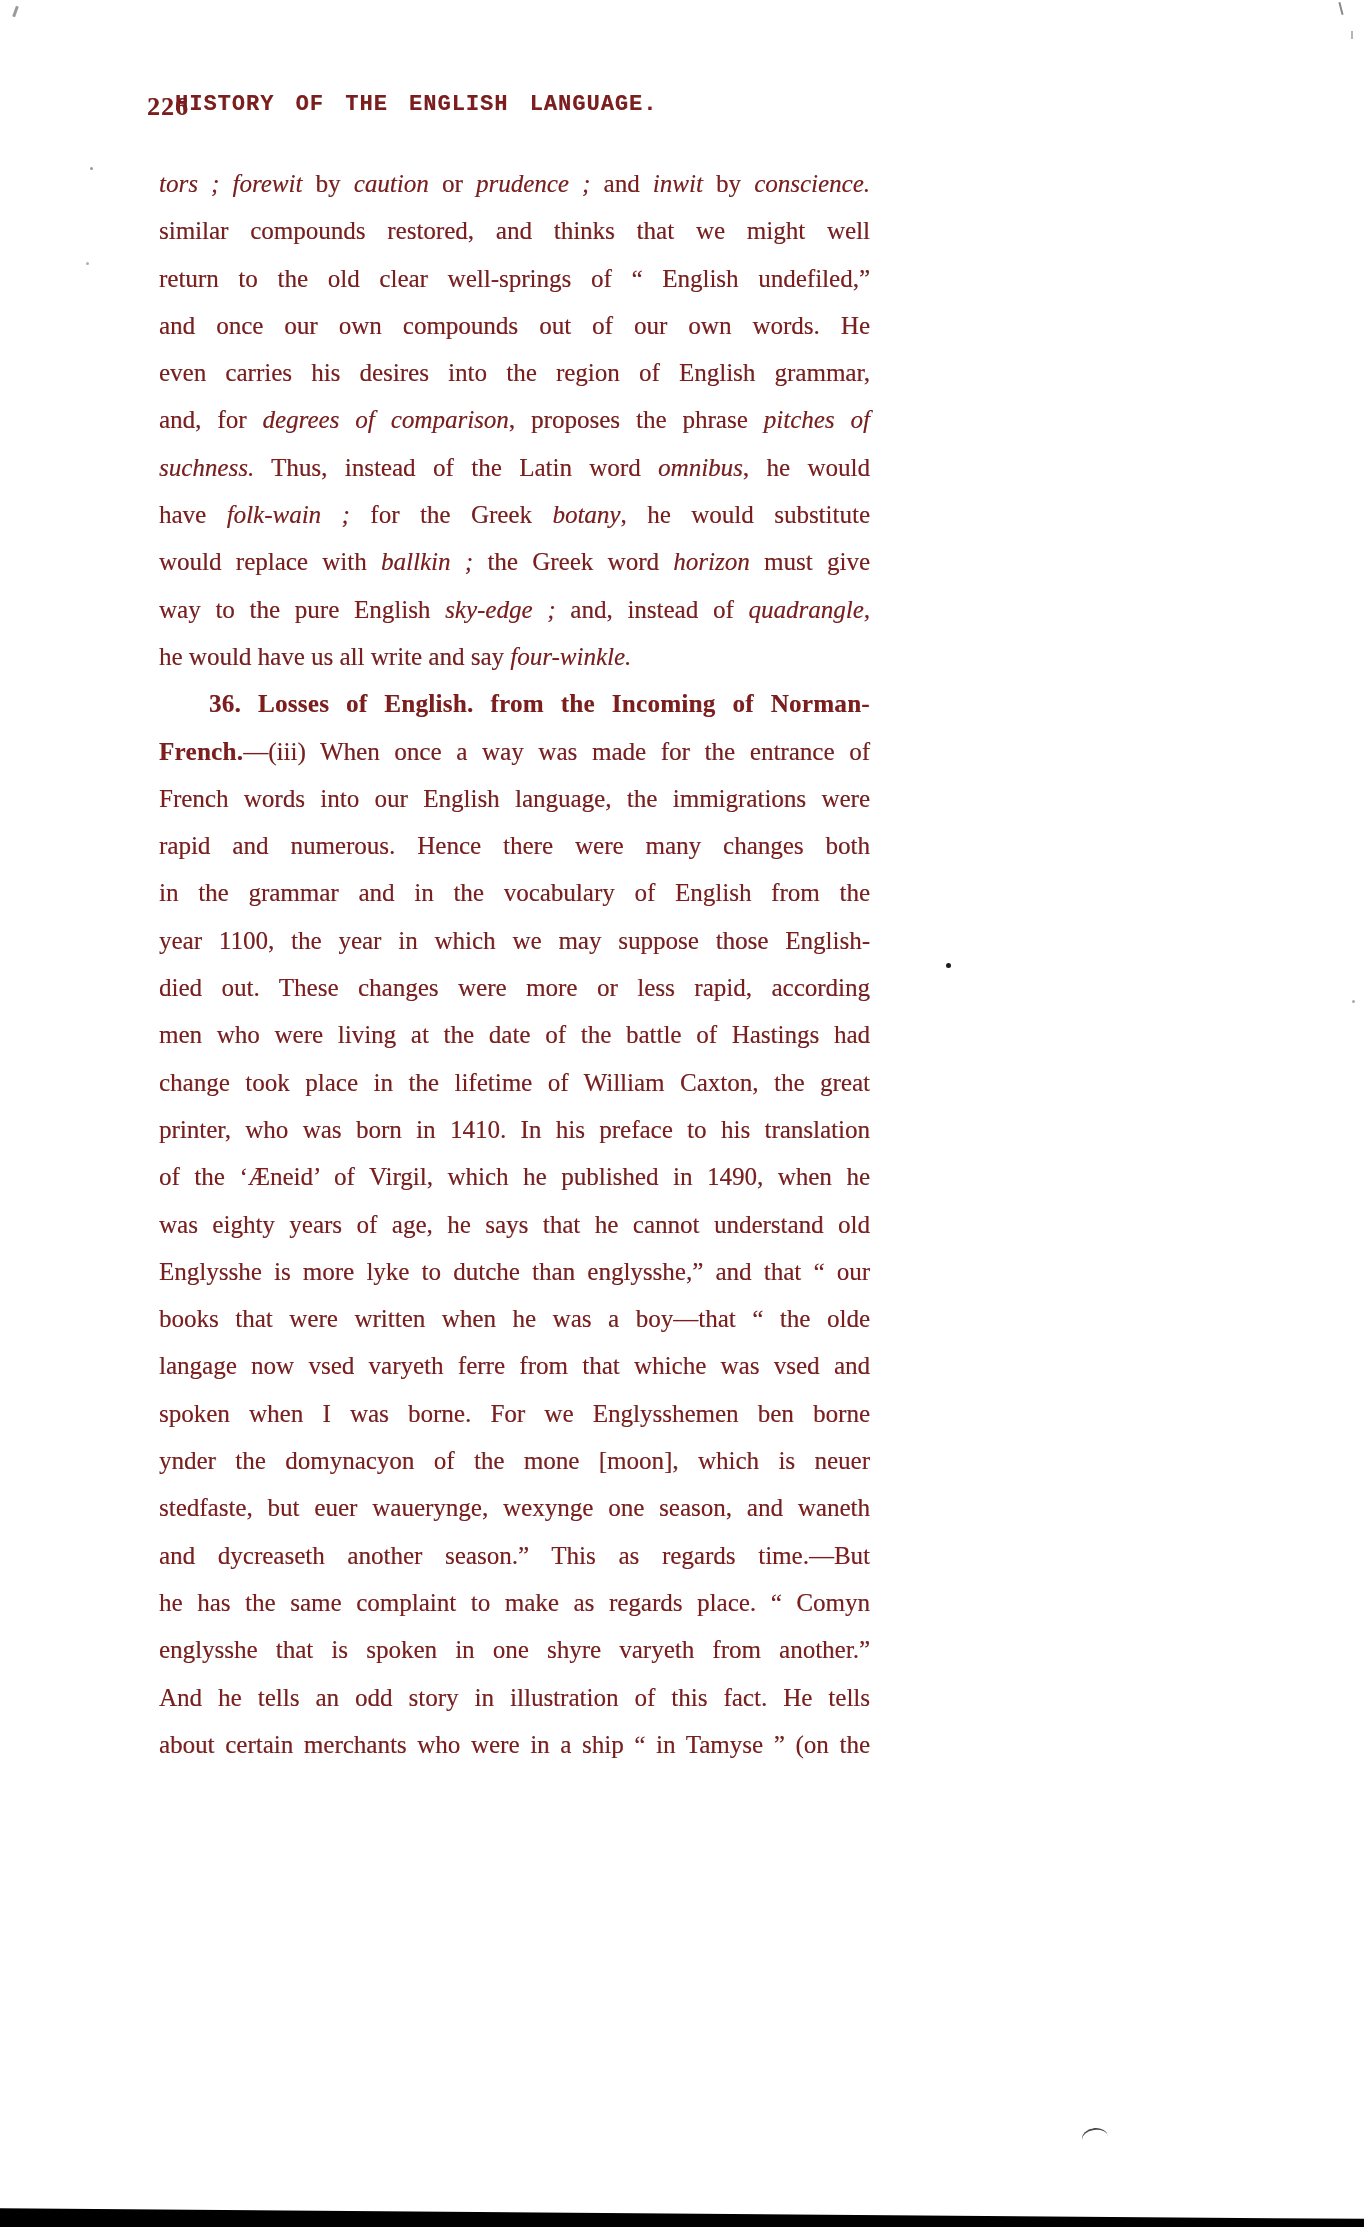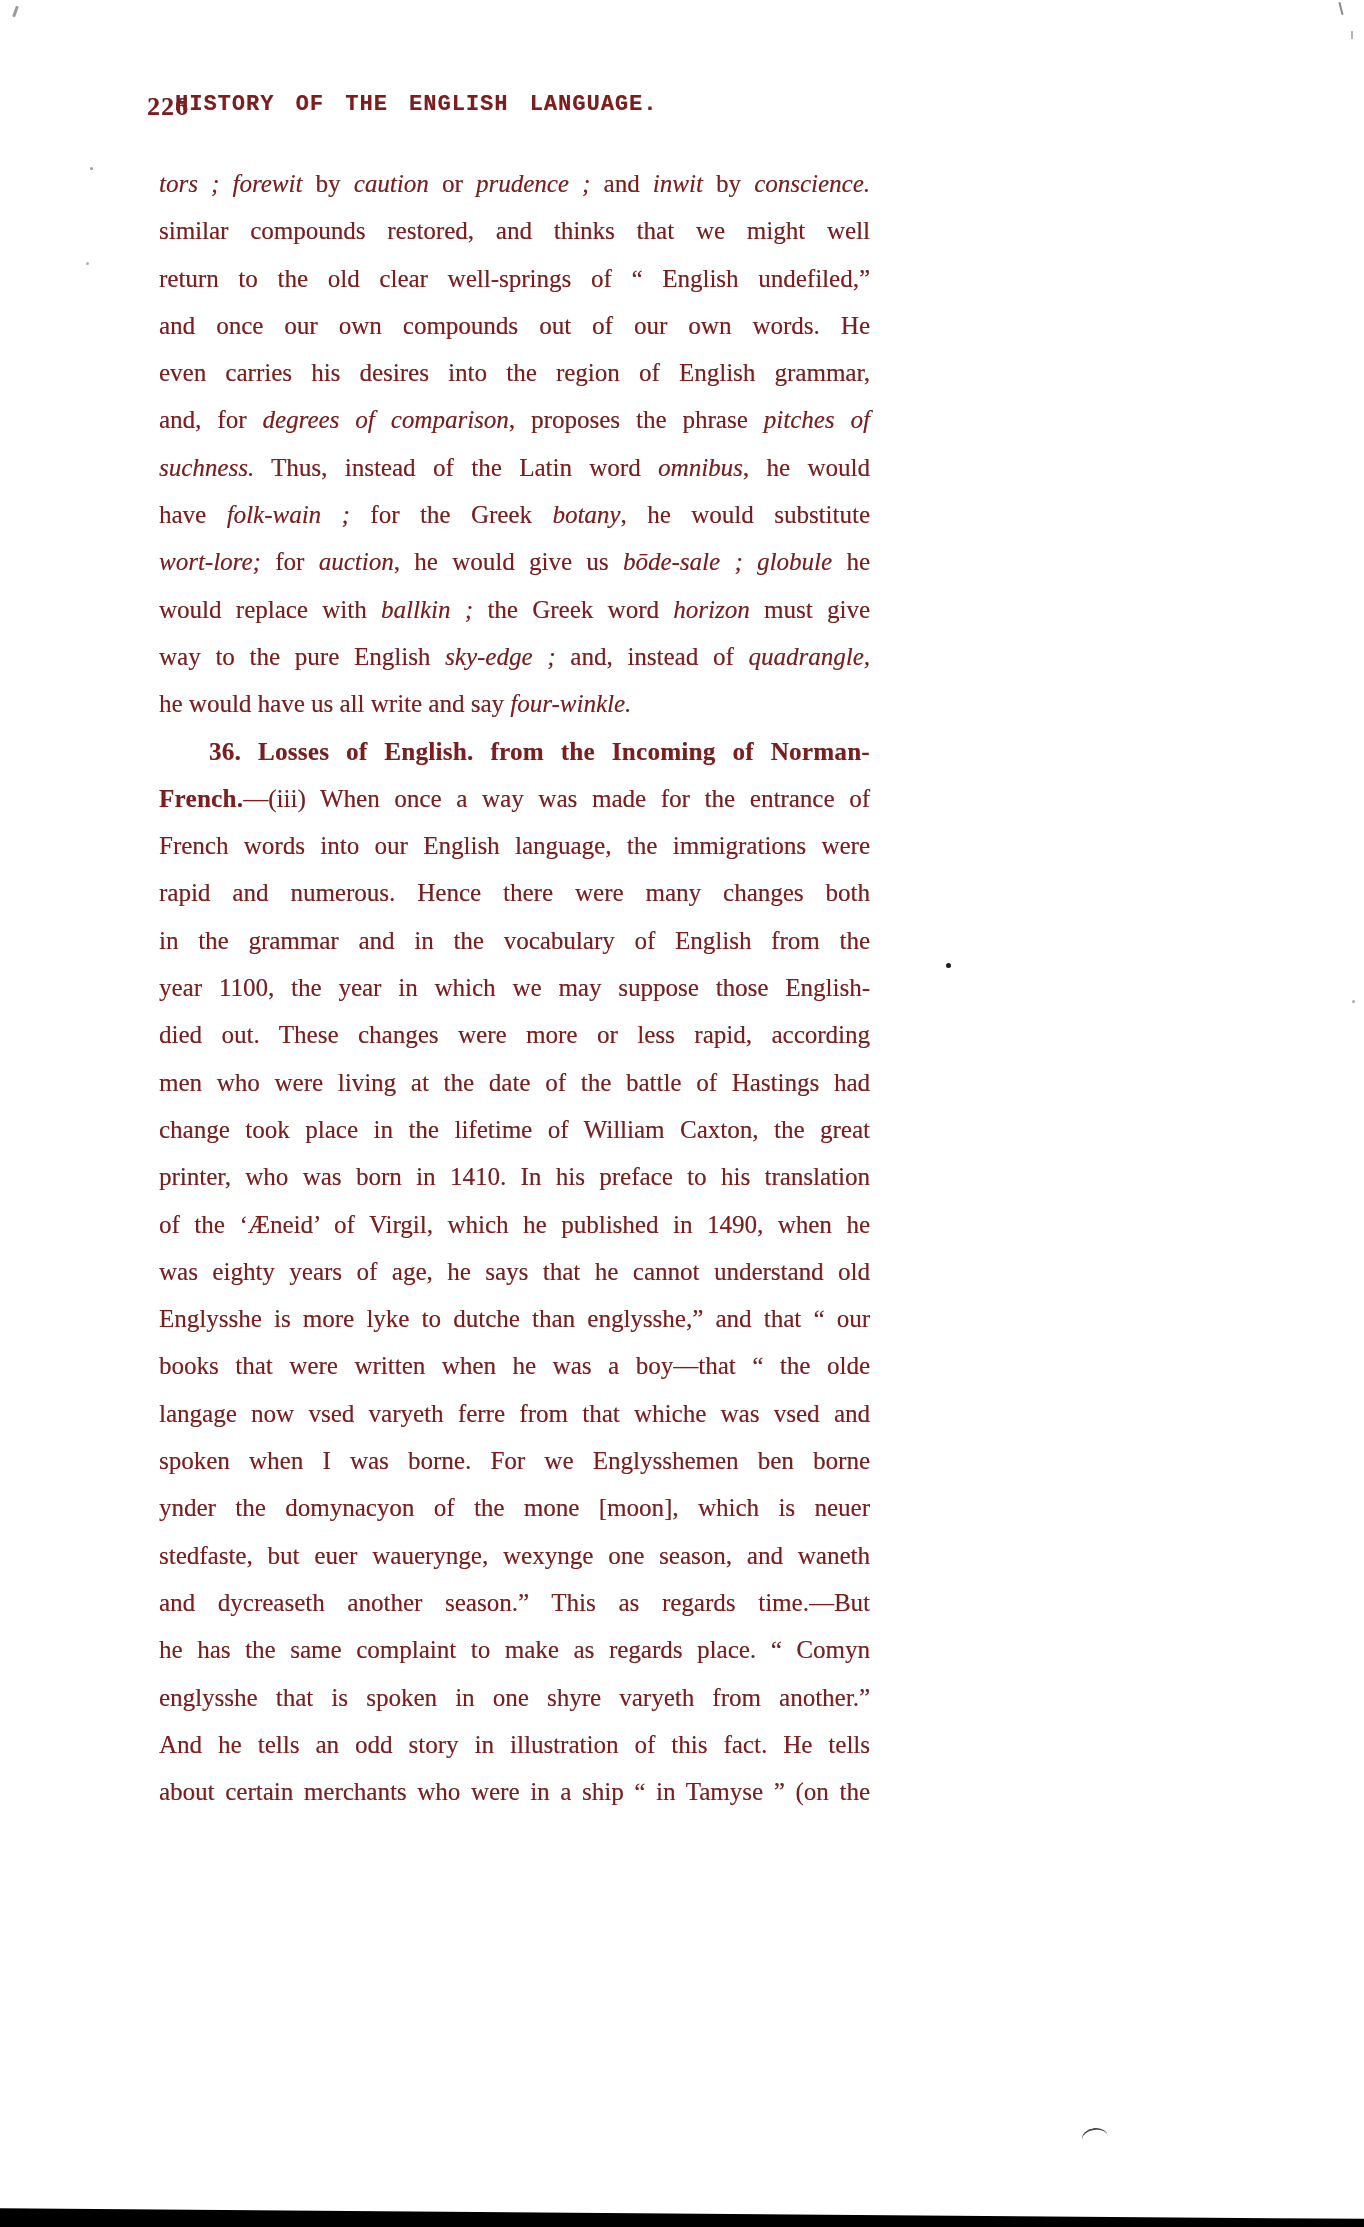--- a/index.html
+++ b/index.html
@@ -69,21 +69,20 @@
 
   <div class="textblock">
       <div class="line just"><span class="seg i">tors ; forewit</span><span class="seg r"> by </span><span class="seg i">caution</span><span class="seg r"> or </span><span class="seg i">prudence ;</span><span class="seg r"> and </span><span class="seg i">inwit</span><span class="seg r"> by </span><span class="seg i">conscience.</span></div>
       <div class="line just"><span class="seg r">similar compounds restored, and thinks that we might well</span></div>
       <div class="line just"><span class="seg r">return to the old clear well-springs of “ English undefiled,”</span></div>
       <div class="line just"><span class="seg r">and once our own compounds out of our own words.  He</span></div>
       <div class="line just"><span class="seg r">even carries his desires into the region of English grammar,</span></div>
       <div class="line just"><span class="seg r">and, for </span><span class="seg i">degrees of comparison</span><span class="seg r">, proposes the phrase </span><span class="seg i">pitches of</span></div>
       <div class="line just"><span class="seg i">suchness.</span><span class="seg r">  Thus, instead of the Latin word </span><span class="seg i">omnibus</span><span class="seg r">, he would</span></div>
       <div class="line just"><span class="seg r">have </span><span class="seg i">folk-wain ;</span><span class="seg r"> for the Greek </span><span class="seg i">botany</span><span class="seg r">, he would substitute</span></div>
-      <div class="line just"><span class="seg i">wort-lore;</span><span class="seg r"> for </span><span class="seg i">auction</span><span class="seg r">, he would give us </span><span class="seg i">bōde-sale ; globule</span><span class="seg r"> he</span></div>
       <div class="line just"><span class="seg r">would replace with </span><span class="seg i">ballkin ;</span><span class="seg r"> the Greek word </span><span class="seg i">horizon</span><span class="seg r"> must give</span></div>
       <div class="line just"><span class="seg r">way to the pure English </span><span class="seg i">sky-edge ;</span><span class="seg r"> and, instead of </span><span class="seg i">quadrangle,</span></div>
       <div class="line"><span class="seg r">he would have us all write and say </span><span class="seg i">four-winkle.</span></div>
       <div class="line just ind"><span class="seg b">36. Losses of English. from the Incoming of Norman-</span></div>
       <div class="line just"><span class="seg b">French.</span><span class="seg r">—(iii) When once a way was made for the entrance of</span></div>
       <div class="line just"><span class="seg r">French words into our English language, the immigrations were</span></div>
       <div class="line just"><span class="seg r">rapid and numerous.  Hence there were many changes both</span></div>
       <div class="line just"><span class="seg r">in the grammar and in the vocabulary of English from the</span></div>
       <div class="line just"><span class="seg r">year 1100, the year in which we may suppose those English-</span></div>
       <div class="line just"><span class="seg r">died out.  These changes were more or less rapid, according</span></div>

